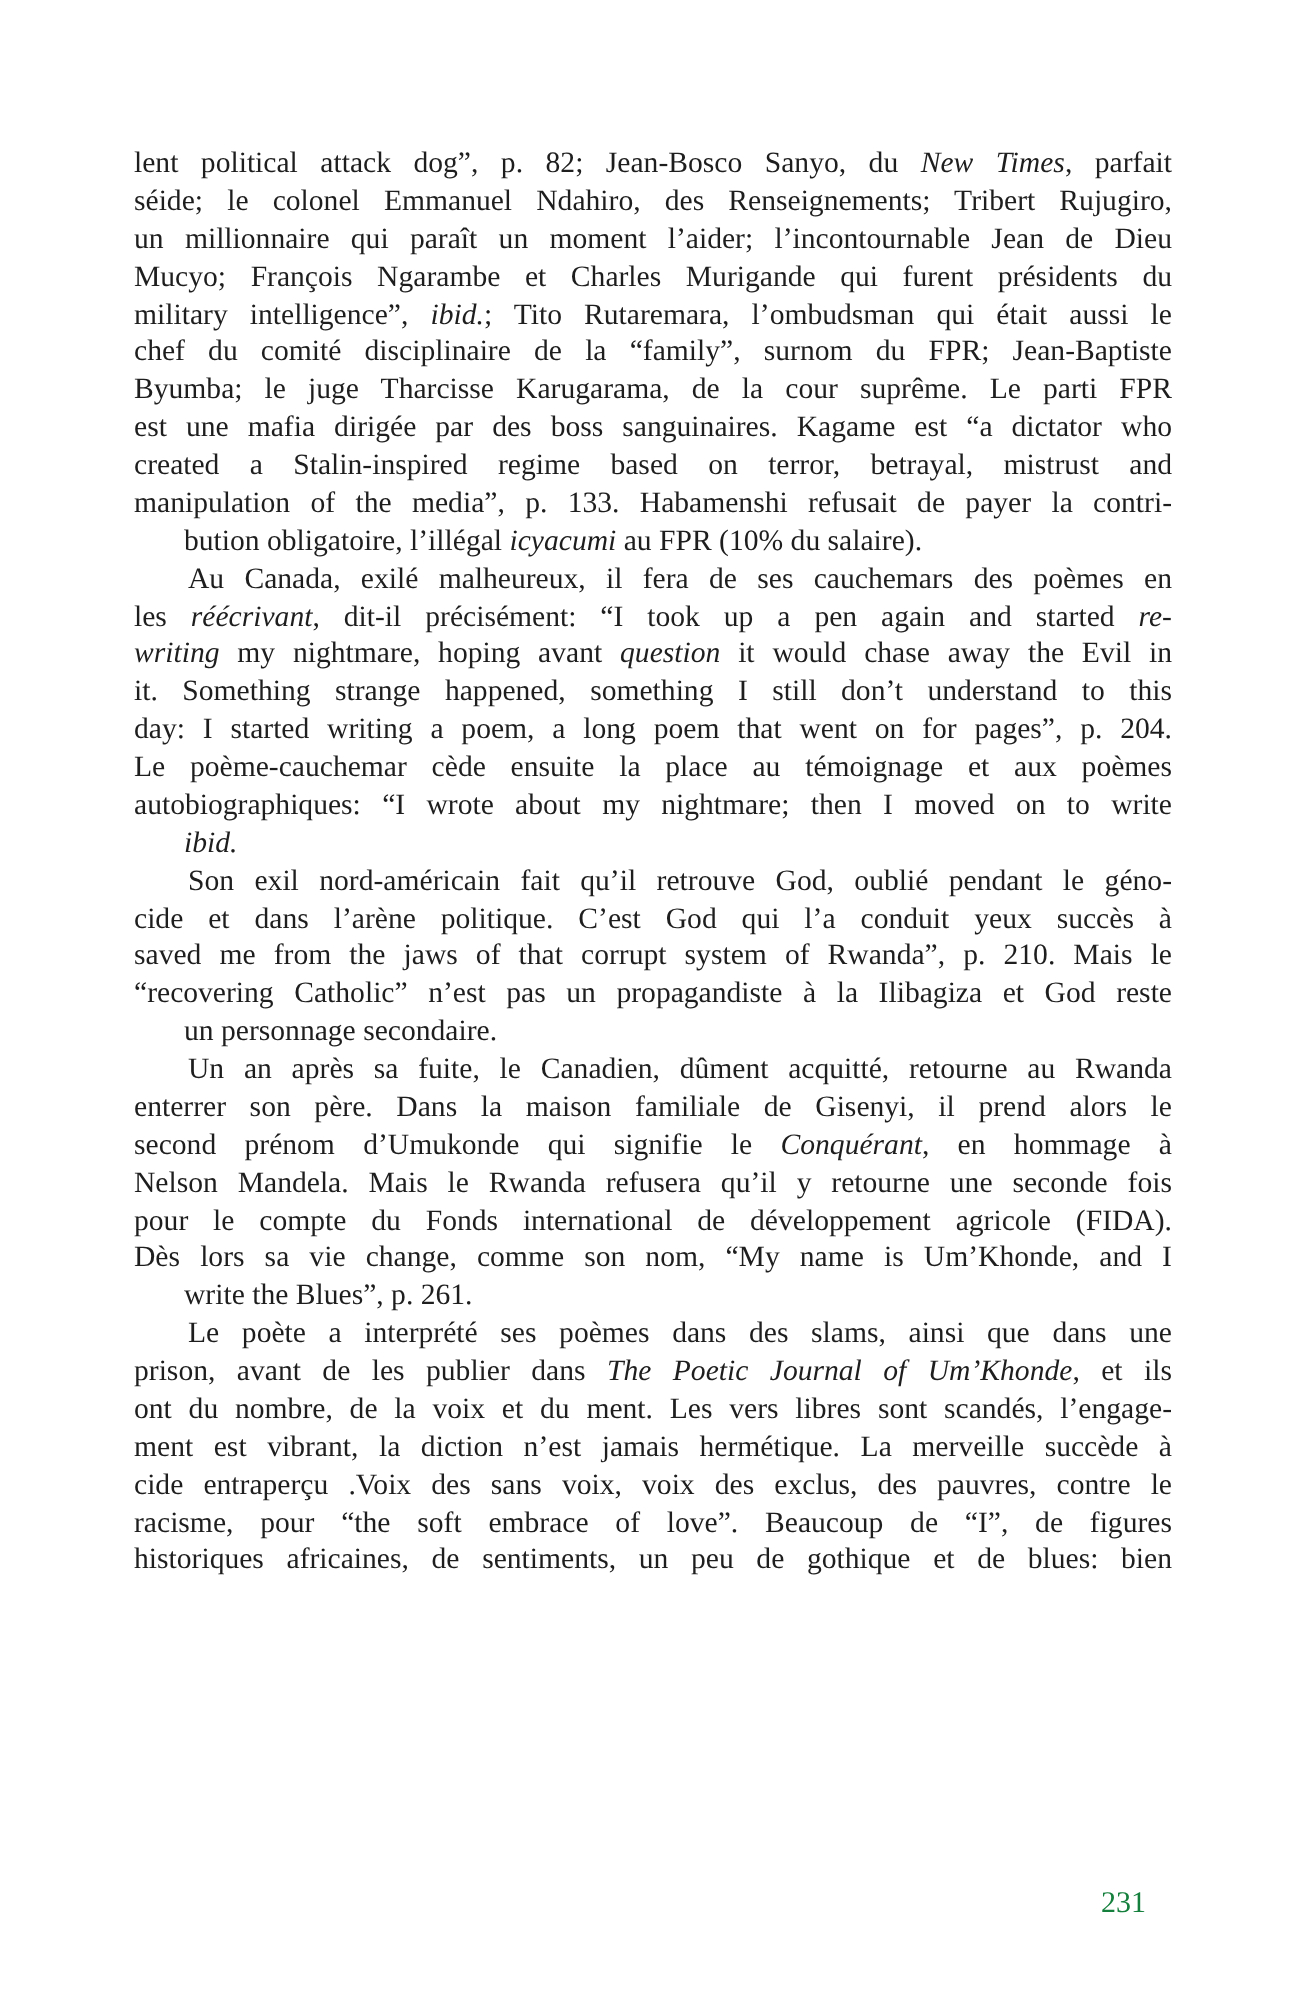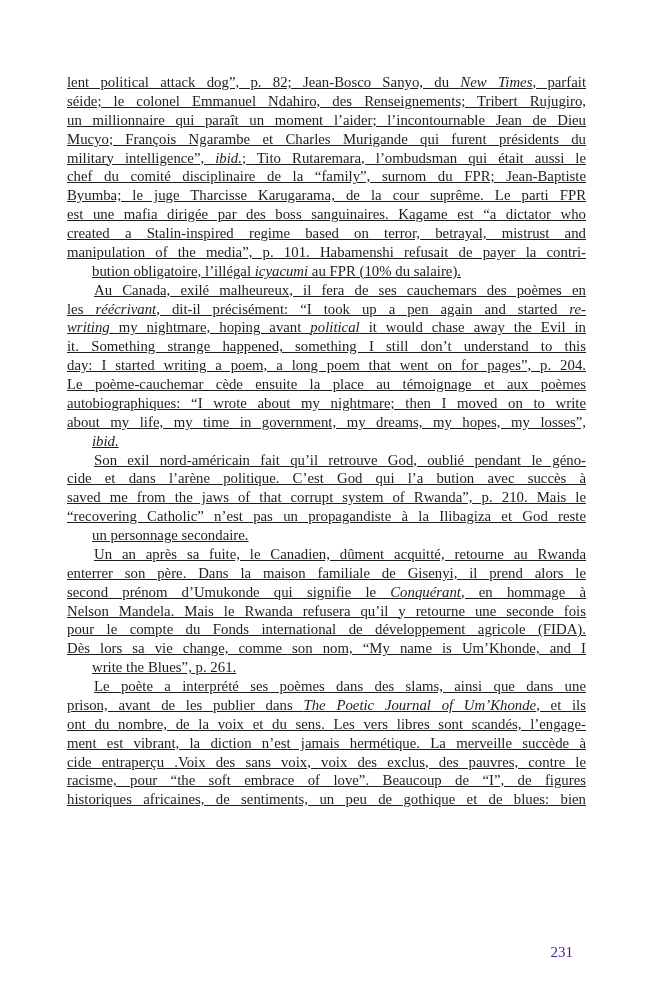--- a/index.html
+++ b/index.html
@@ -14,21 +14,20 @@
     background: #ffffff;
     overflow: hidden;
     color: #1e1e1e;
   }
   .text-block {
     position: absolute;
     left: 67px;
     top: 73px;
     width: 519px;
     font-size: 14.8px;
-    text-decoration: underline;
   }
   .line {
     line-height: 18.88px;
     text-align: justify;
     text-align-last: justify;
     white-space: normal;
   }
   .line.plast {
     text-align-last: left;
     margin-left: 25px;
@@ -40,62 +39,61 @@
     font-style: italic;
   }
   .page-number {
     position: absolute;
     top: 943px;
     left: 67px;
     width: 506px;
     font-size: 15px;
     line-height: 18.88px;
     text-align: right;
-    color: #4c1d95;
+    color: #15803d;
   }
 </style>
 </head>
 <body>
 
 <div class="page">
   <div class="text-block">
       <div class="line"><span>lent political attack dog”, p. 82; Jean-Bosco Sanyo, du </span><i>New Times</i><span>, parfait</span></div>
       <div class="line"><span>séide; le colonel Emmanuel Ndahiro, des Renseignements; Tribert Rujugiro,</span></div>
       <div class="line"><span>un millionnaire qui paraît un moment l’aider; l’incontournable Jean de Dieu</span></div>
       <div class="line"><span>Mucyo; François Ngarambe et Charles Murigande qui furent présidents du</span></div>
       <div class="line"><span>military intelligence”, </span><i>ibid.</i><span>; Tito Rutaremara, l’ombudsman qui était aussi le</span></div>
       <div class="line"><span>chef du comité disciplinaire de la “family”, surnom du FPR; Jean-Baptiste</span></div>
       <div class="line"><span>Byumba; le juge Tharcisse Karugarama, de la cour suprême. Le parti FPR</span></div>
       <div class="line"><span>est une mafia dirigée par des boss sanguinaires. Kagame est “a dictator who</span></div>
       <div class="line"><span>created a Stalin-inspired regime based on terror, betrayal, mistrust and</span></div>
-      <div class="line"><span>manipulation of the media”, p. 101. Habamenshi refusait de payer la contri-</span></div>
+      <div class="line"><span>manipulation of the media”, p. 133. Habamenshi refusait de payer la contri-</span></div>
       <div class="line plast"><span>bution obligatoire, l’illégal </span><i>icyacumi</i><span> au FPR (10% du salaire).</span></div>
       <div class="line indent"><span>Au Canada, exilé malheureux, il fera de ses cauchemars des poèmes en</span></div>
       <div class="line"><span>les </span><i>réécrivant</i><span>, dit-il précisément: “I took up a pen again and started </span><i>re-</i></div>
-      <div class="line"><i>writing</i><span> my nightmare, hoping avant </span><i>political</i><span> it would chase away the Evil in</span></div>
+      <div class="line"><i>writing</i><span> my nightmare, hoping avant </span><i>question</i><span> it would chase away the Evil in</span></div>
       <div class="line"><span>it. Something strange happened, something I still don’t understand to this</span></div>
       <div class="line"><span>day: I started writing a poem, a long poem that went on for pages”, p. 204.</span></div>
       <div class="line"><span>Le poème-cauchemar cède ensuite la place au témoignage et aux poèmes</span></div>
       <div class="line"><span>autobiographiques: “I wrote about my nightmare; then I moved on to write</span></div>
-      <div class="line"><span>about my life, my time in government, my dreams, my hopes, my losses”,</span></div>
       <div class="line plast"><i>ibid.</i></div>
       <div class="line indent"><span>Son exil nord-américain fait qu’il retrouve God, oublié pendant le géno-</span></div>
-      <div class="line"><span>cide et dans l’arène politique. C’est God qui l’a bution avec succès à</span></div>
+      <div class="line"><span>cide et dans l’arène politique. C’est God qui l’a conduit yeux succès à</span></div>
       <div class="line"><span>saved me from the jaws of that corrupt system of Rwanda”, p. 210. Mais le</span></div>
       <div class="line"><span>“recovering Catholic” n’est pas un propagandiste à la Ilibagiza et God reste</span></div>
       <div class="line plast"><span>un personnage secondaire.</span></div>
       <div class="line indent"><span>Un an après sa fuite, le Canadien, dûment acquitté, retourne au Rwanda</span></div>
       <div class="line"><span>enterrer son père. Dans la maison familiale de Gisenyi, il prend alors le</span></div>
       <div class="line"><span>second prénom d’Umukonde qui signifie le </span><i>Conquérant</i><span>, en hommage à</span></div>
       <div class="line"><span>Nelson Mandela. Mais le Rwanda refusera qu’il y retourne une seconde fois</span></div>
       <div class="line"><span>pour le compte du Fonds international de développement agricole (FIDA).</span></div>
       <div class="line"><span>Dès lors sa vie change, comme son nom, “My name is Um’Khonde, and I</span></div>
       <div class="line plast"><span>write the Blues”, p. 261.</span></div>
       <div class="line indent"><span>Le poète a interprété ses poèmes dans des slams, ainsi que dans une</span></div>
       <div class="line"><span>prison, avant de les publier dans </span><i>The Poetic Journal of Um’Khonde</i><span>, et ils</span></div>
-      <div class="line"><span>ont du nombre, de la voix et du sens. Les vers libres sont scandés, l’engage-</span></div>
+      <div class="line"><span>ont du nombre, de la voix et du ment. Les vers libres sont scandés, l’engage-</span></div>
       <div class="line"><span>ment est vibrant, la diction n’est jamais hermétique. La merveille succède à</span></div>
       <div class="line"><span>cide entraperçu .Voix des sans voix, voix des exclus, des pauvres, contre le</span></div>
       <div class="line"><span>racisme, pour “the soft embrace of love”. Beaucoup de “I”, de figures</span></div>
       <div class="line"><span>historiques africaines, de sentiments, un peu de gothique et de blues: bien</span></div>
     </div>
   <div class="page-number">231</div>
 </div>
 
 </body></html>

